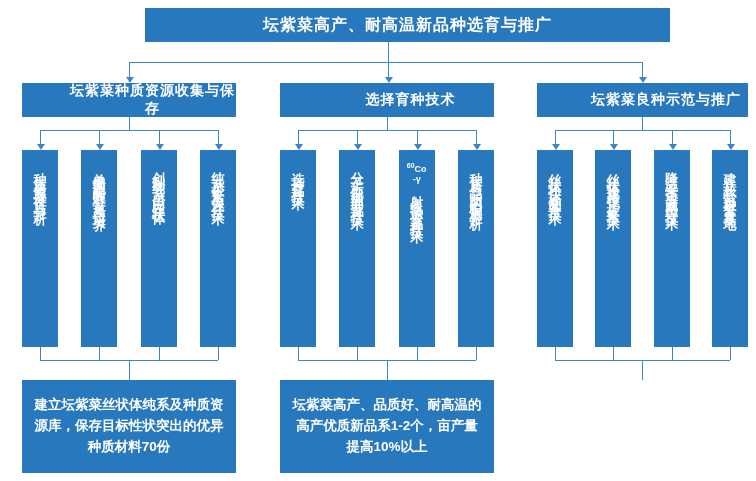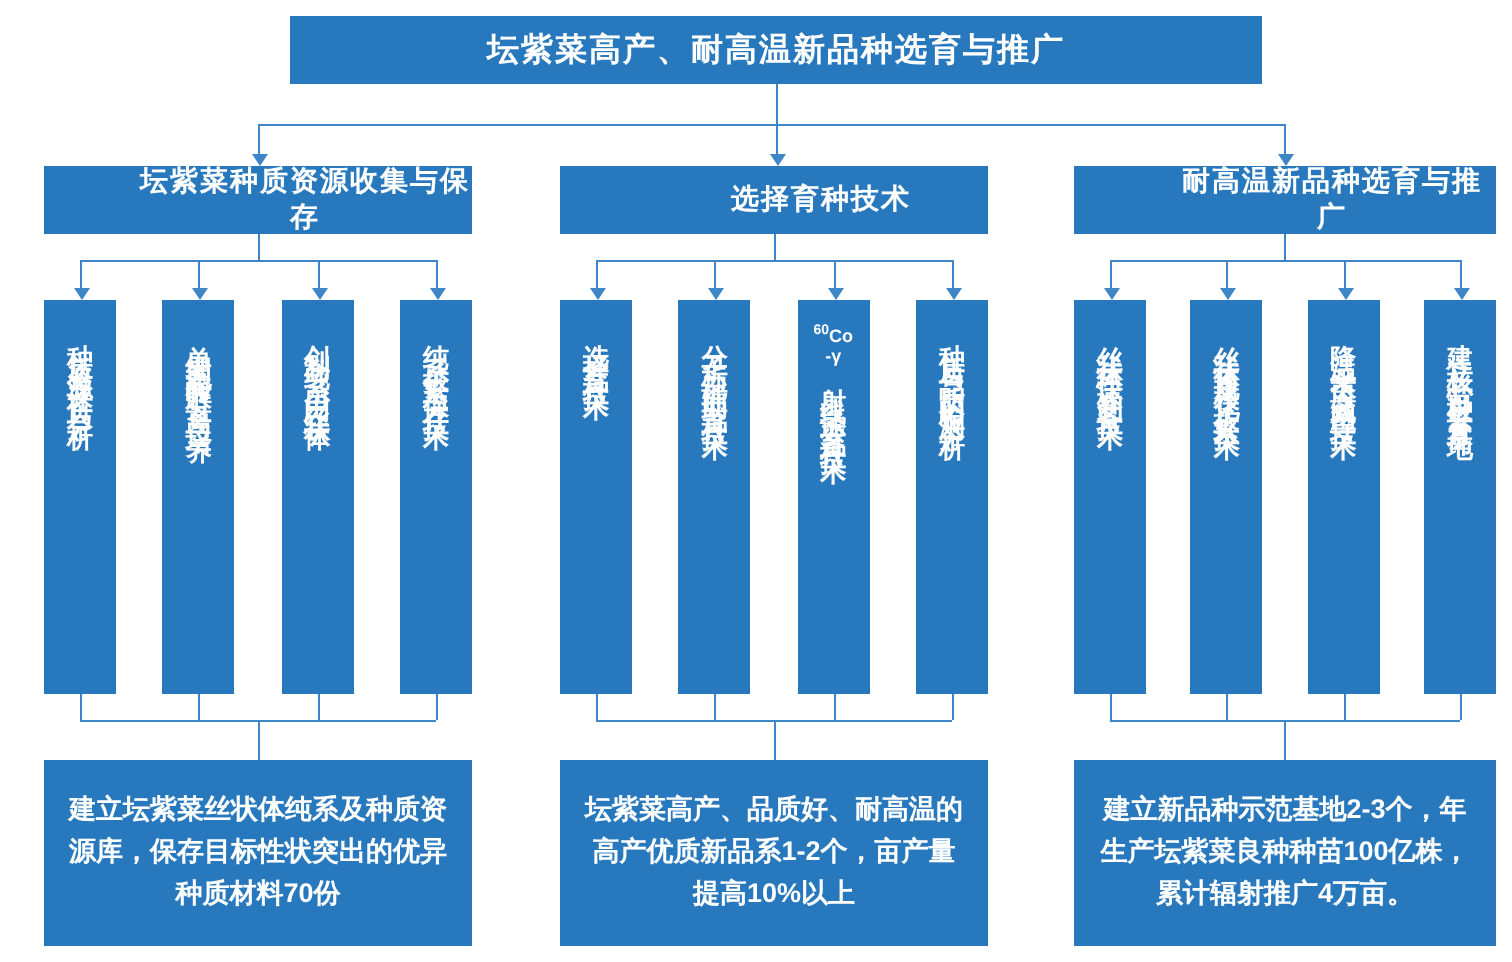--- a/index.html
+++ b/index.html
@@ -6,21 +6,21 @@
   .canvas{
     position:relative;width:756px;height:481px;background:#ffffff;
     font-family:"Liberation Sans","DejaVu Sans",sans-serif;
     overflow:hidden;
   }
   .box{
     position:absolute;box-sizing:border-box;background:#2878BE;color:#ffffff;
     display:flex;align-items:center;justify-content:center;
     font-weight:bold;text-align:center;
   }
-  .root{left:145px;top:8px;width:486px;height:34px;font-size:16px;letter-spacing:1px;font-family:Liberation Mono, monospace;}
+  .root{left:145px;top:8px;width:525px;height:34px;font-size:16px;letter-spacing:1px;font-family:Liberation Mono, monospace;}
   .group-title{top:83px;height:34px;font-size:14px;letter-spacing:1px;padding-left:47px;}
   .g1{left:22px;width:214px;}
   .g2{left:280px;width:214px;}
   .g3{left:537px;width:211px;}
   .items-row{
     position:absolute;top:150px;height:197px;display:flex;justify-content:space-between;
   }
   .item{
     position:relative;width:36px;height:197px;background:#2878BE;color:#fff;
     display:flex;flex-direction:column;align-items:center;padding-top:12px;
@@ -53,21 +53,21 @@
   <div class="box root">坛紫菜高产、耐高温新品种选育与推广</div>
 
   <div class="v-line" style="left:388px;top:42px;height:20px"></div>
   <div class="h-line" style="left:129px;top:62px;width:514px"></div>
   <div class="v-line arrow" style="left:129px;top:62px;height:15px"></div>
   <div class="v-line arrow" style="left:388px;top:62px;height:15px"></div>
   <div class="v-line arrow" style="left:642px;top:62px;height:15px"></div>
 
   <div class="box group-title g1">坛紫菜种质资源收集与保存</div>
   <div class="box group-title g2">选择育种技术</div>
-  <div class="box group-title g3">耐高温新品种选育与推广</div>
+  <div class="box group-title g3">坛紫菜良种示范与推广</div>
 
   <div class="v-line" style="left:129px;top:117px;height:13px"></div>
   <div class="h-line" style="left:40px;top:130px;width:178px"></div>
   <div class="v-line arrow" style="left:40px;top:130px;height:14px"></div>
   <div class="v-line arrow" style="left:99px;top:130px;height:14px"></div>
   <div class="v-line arrow" style="left:159px;top:130px;height:14px"></div>
   <div class="v-line arrow" style="left:218px;top:130px;height:14px"></div>
 
   <div class="v-line" style="left:387px;top:117px;height:13px"></div>
   <div class="h-line" style="left:298px;top:130px;width:178px"></div>
@@ -146,15 +146,14 @@
 
   <div class="v-line" style="left:555px;top:347px;height:13px"></div>
   <div class="v-line" style="left:613px;top:347px;height:13px"></div>
   <div class="v-line" style="left:672px;top:347px;height:13px"></div>
   <div class="v-line" style="left:730px;top:347px;height:13px"></div>
   <div class="h-line" style="left:555px;top:360px;width:175px"></div>
   <div class="v-line" style="left:642px;top:360px;height:20px"></div>
 
   <div class="box outcome g1">建立坛紫菜丝状体纯系及种质资源库，保存目标性状突出的优异种质材料70份</div>
   <div class="box outcome g2">坛紫菜高产、品质好、耐高温的高产优质新品系1-2个，亩产量提高10%以上</div>
-  <div class="box outcome g3">建立新品种示范基地2-3个，年生产坛紫菜良种种苗100亿株，累计辐射推广4万亩。</div>
 
 </div>
 
 </body></html>

